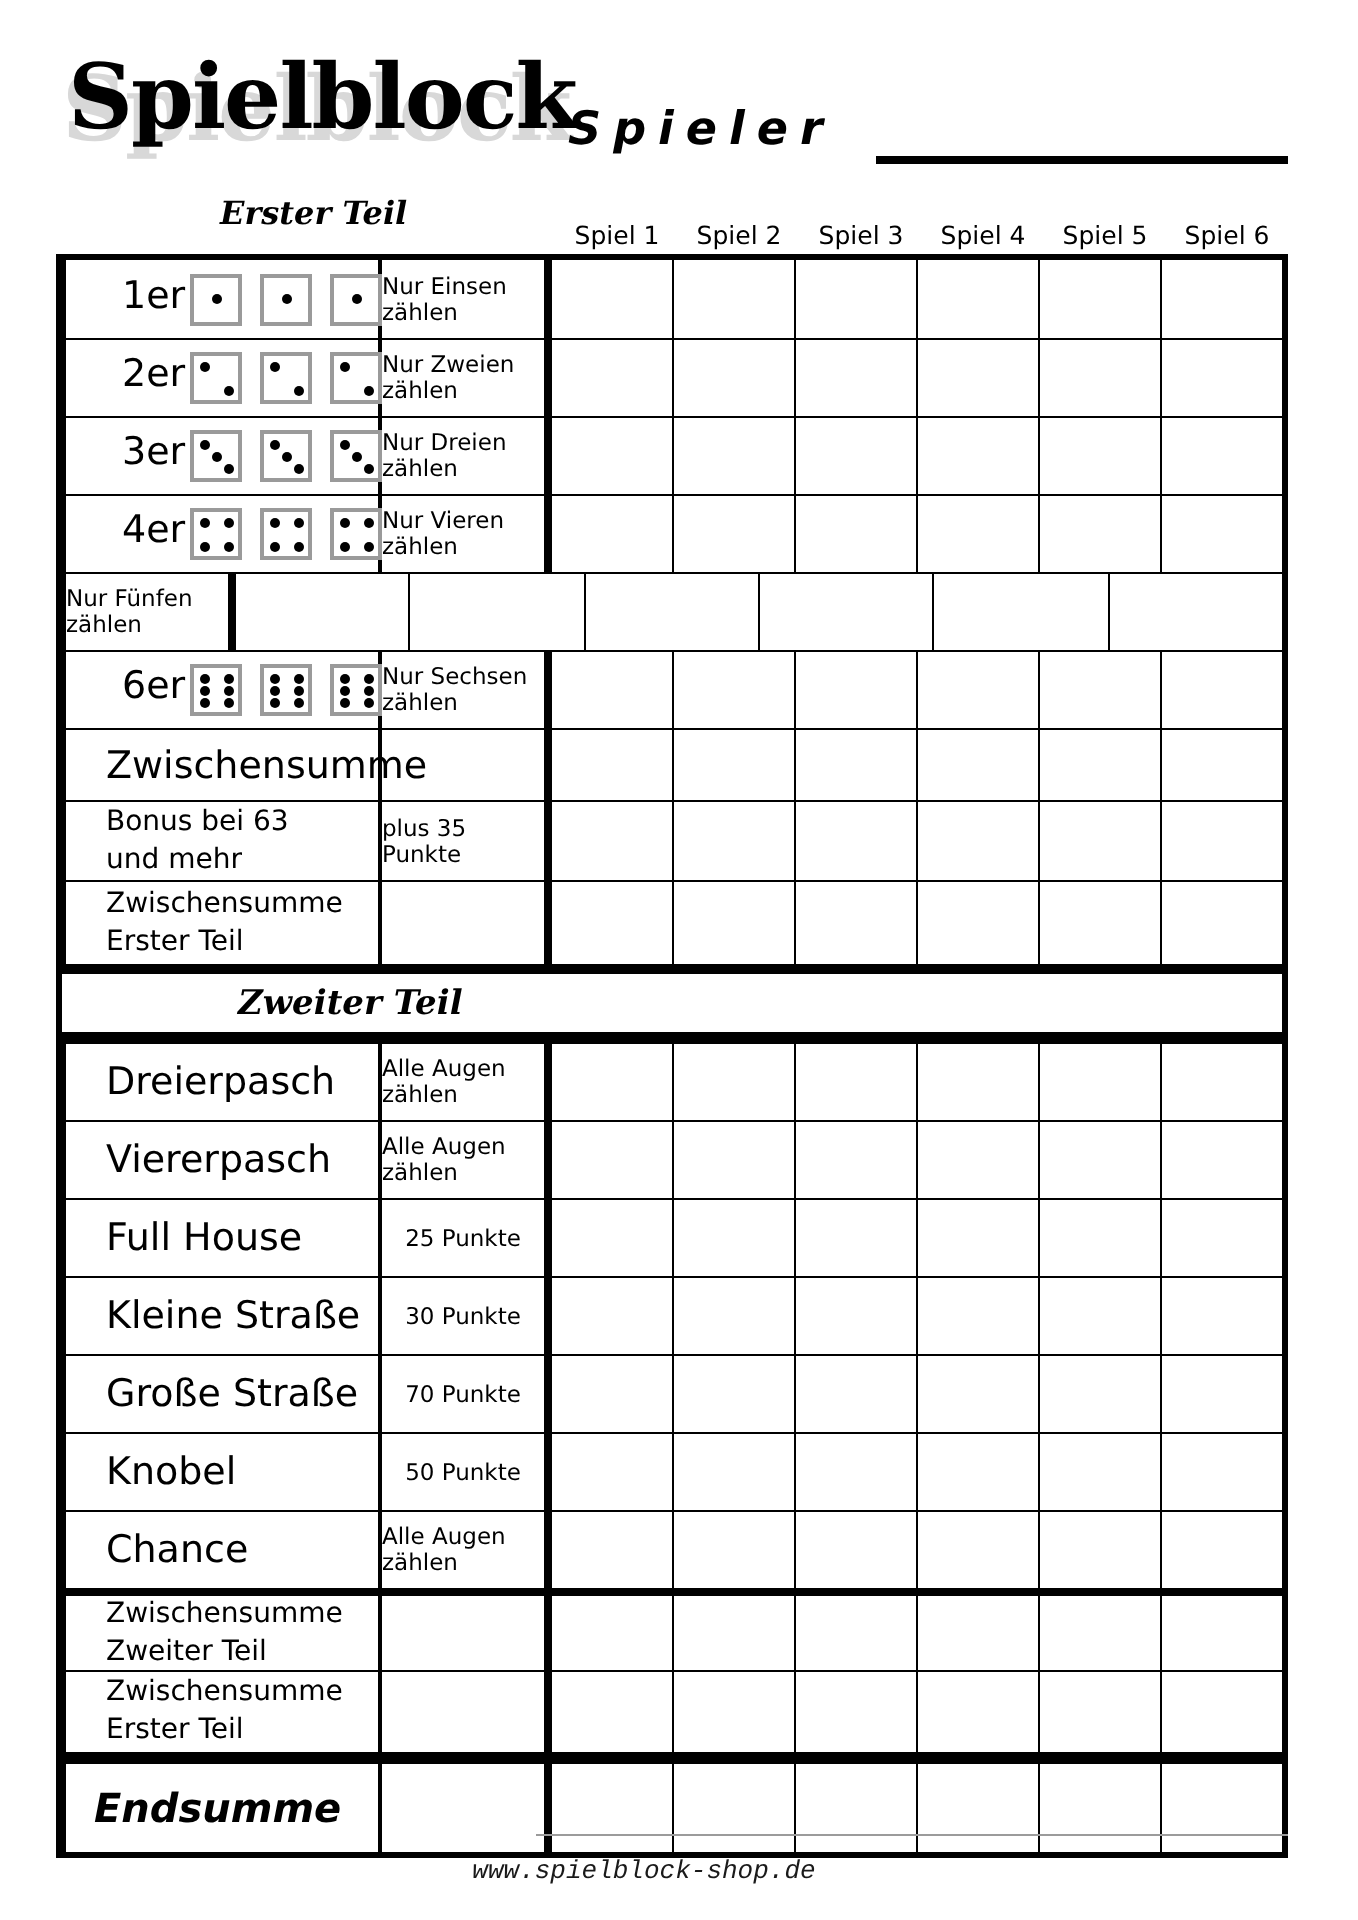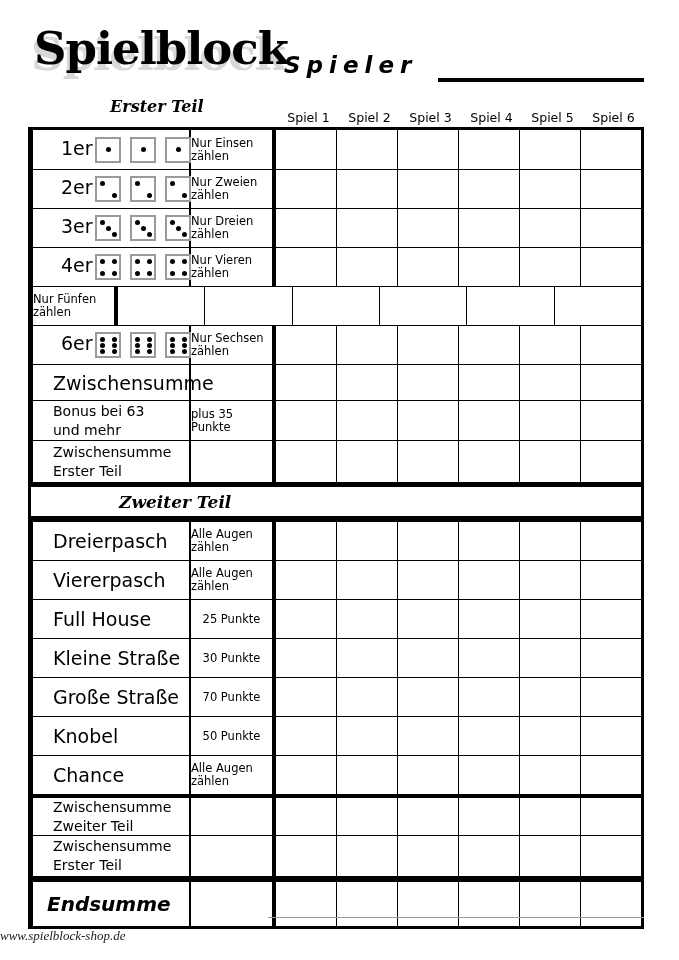--- a/index.html
+++ b/index.html
@@ -215,22 +215,22 @@
   #footer-rule {
     position: absolute;
     left: 268px; top: 917px;
     width: 376px; height: 1px;
     background: #9b9b9b;
   }
   #footer-text {
     position: absolute;
     left: 0; top: 928px;
     width: 644px;
-    text-align: left;
-    font-family: Liberation Serif, serif;
+    text-align: center;
+    font-family: Liberation Mono, monospace;
     font-style: italic;
     font-size: 13px;
     color: #1a1a1a;
   }
 </style>
 </head>
 <body>
 
 <div id="header">
   <div id="logo">Spielblock</div>

